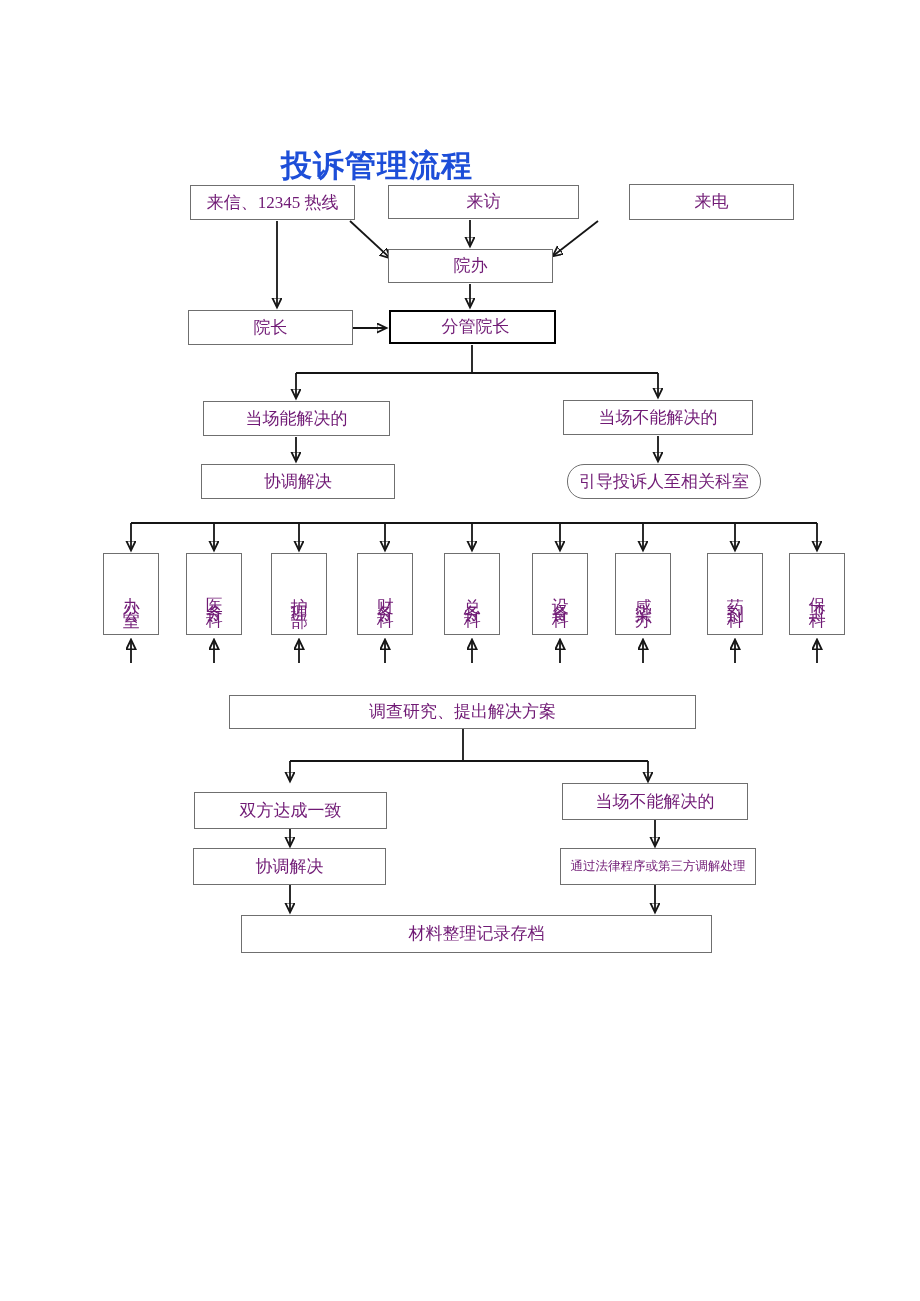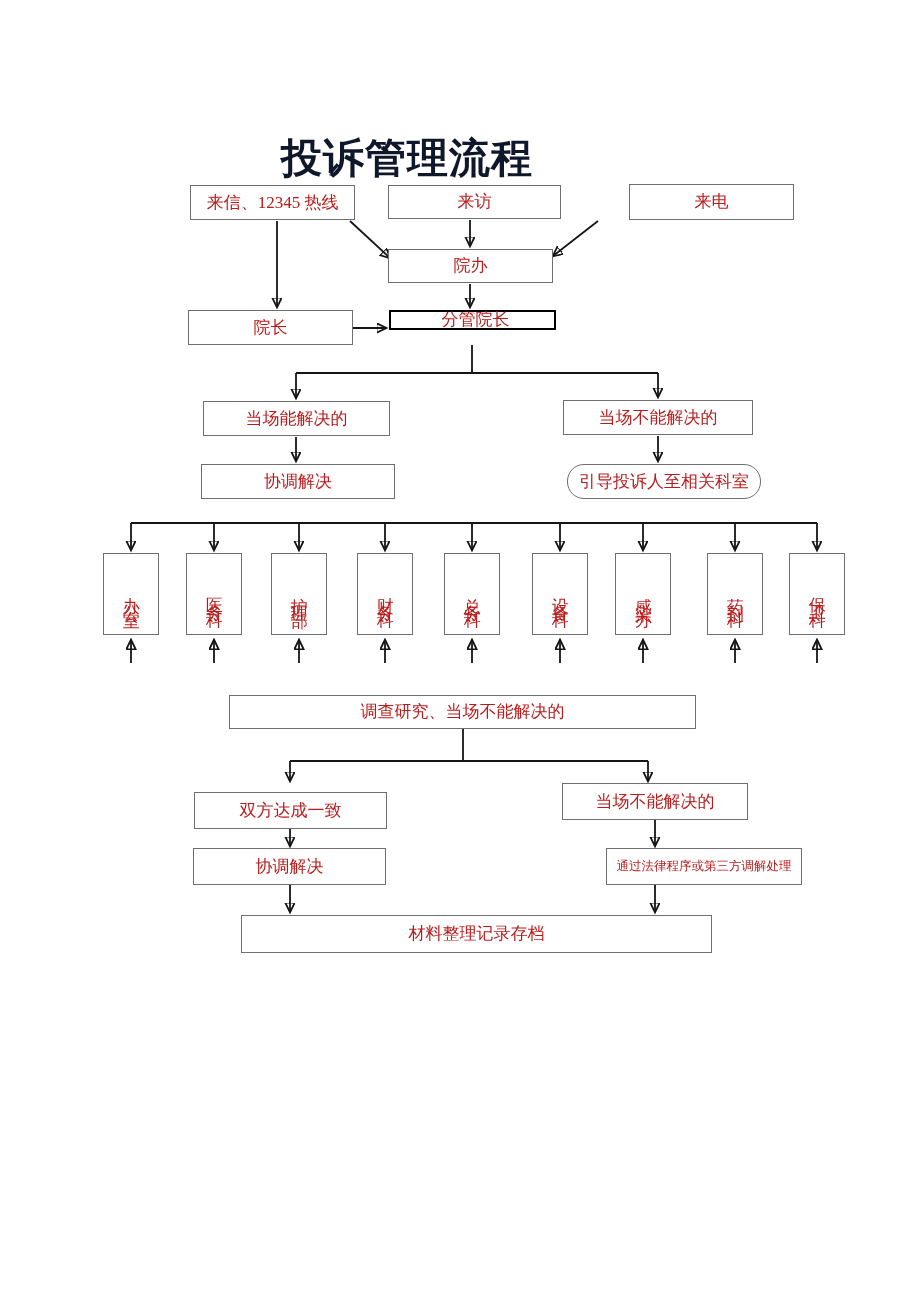--- a/index.html
+++ b/index.html
@@ -11,35 +11,35 @@
   .canvas {
     position: relative;
     width: 920px;
     height: 1301px;
     background: #ffffff;
     overflow: hidden;
   }
   .title {
     position: absolute;
     left: 281px;
-    top: 136px;
+    top: 148px;
     font-family: "DejaVu Sans", "Liberation Sans", sans-serif;
     font-weight: 700;
-    font-size: 41px;
+    font-size: 31px;
     line-height: 1.1;
-    color: #0f172a;
+    color: #1d4ed8;
     letter-spacing: 1px;
     white-space: nowrap;
   }
   .node {
     position: absolute;
     box-sizing: border-box;
     border: 1.5px solid #6f6f6f;
     background: #ffffff;
-    color: #b91c1c;
+    color: #701a75;
     display: flex;
     align-items: center;
     justify-content: center;
     text-align: center;
     font-size: 17px;
     line-height: 1.15;
     white-space: nowrap;
   }
   .node.emph {
     border: 2px solid #000000;
@@ -128,47 +128,47 @@
     <path d="M290,820 L290,846" marker-end="url(#ah)"></path>
     <path d="M655,820 L655,846" marker-end="url(#ah)"></path>
 
     <path d="M290,885 L290,912" marker-end="url(#ah)"></path>
     <path d="M655,885 L655,912" marker-end="url(#ah)"></path>
   </svg>
 
   <div class="title">投诉管理流程</div>
 
   <div class="node" style="left:190px; top:185px; width:165px; height:35px;">来信、12345 热线</div>
-  <div class="node" style="left:388px; top:185px; width:173px; height:34px;">来访</div>
+  <div class="node" style="left:388px; top:185px; width:191px; height:34px;">来访</div>
   <div class="node" style="left:585px; top:184px; width:165px; height:36px;margin-left:44px;">来电</div>
 
   <div class="node" style="left:388px; top:249px; width:165px; height:34px;">院办</div>
 
   <div class="node" style="left:188px; top:310px; width:165px; height:35px;">院长</div>
-  <div class="node emph" style="left:389px; top:310px; width:167px; height:20px;padding-left:6px;">分管院长</div>
+  <div class="node emph" style="left:389px; top:310px; width:167px; height:34px;padding-left:6px;">分管院长</div>
 
   <div class="node" style="left:203px; top:401px; width:187px; height:35px;">当场能解决的</div>
   <div class="node" style="left:563px; top:400px; width:190px; height:35px;">当场不能解决的</div>
 
   <div class="node" style="left:201px; top:464px; width:194px; height:35px;">协调解决</div>
   <div class="node" style="left:567px; top:464px; width:194px; height:35px;border-radius:17px;">引导投诉人至相关科室</div>
 
   <div class="node vert" style="left:103px; top:553px; width:56px; height:82px;">办公室</div>
   <div class="node vert" style="left:186px; top:553px; width:56px; height:82px;">医务科</div>
   <div class="node vert" style="left:271px; top:553px; width:56px; height:82px;">护理部</div>
   <div class="node vert" style="left:357px; top:553px; width:56px; height:82px;">财务科</div>
   <div class="node vert" style="left:444px; top:553px; width:56px; height:82px;">总务科</div>
   <div class="node vert" style="left:532px; top:553px; width:56px; height:82px;">设备科</div>
   <div class="node vert" style="left:615px; top:553px; width:56px; height:82px;">感染办</div>
   <div class="node vert" style="left:707px; top:553px; width:56px; height:82px;">药剂科</div>
   <div class="node vert" style="left:789px; top:553px; width:56px; height:82px;">保卫科</div>
 
-  <div class="node" style="left:229px; top:695px; width:467px; height:34px;">调查研究、当场不能解决的</div>
+  <div class="node" style="left:229px; top:695px; width:467px; height:34px;">调查研究、提出解决方案</div>
 
   <div class="node" style="left:194px; top:783px; width:193px; height:37px;margin-top:9px;">双方达成一致</div>
   <div class="node" style="left:562px; top:783px; width:186px; height:37px;">当场不能解决的</div>
 
   <div class="node" style="left:193px; top:848px; width:193px; height:37px;">协调解决</div>
-  <div class="node small" style="left:560px; top:848px; width:196px; height:37px;margin-left:46px;">通过法律程序或第三方调解处理</div>
+  <div class="node small" style="left:560px; top:848px; width:196px; height:37px;">通过法律程序或第三方调解处理</div>
 
   <div class="node" style="left:241px; top:915px; width:471px; height:38px;">材料整理记录存档</div>
 
 </div>
 
 </body></html>

